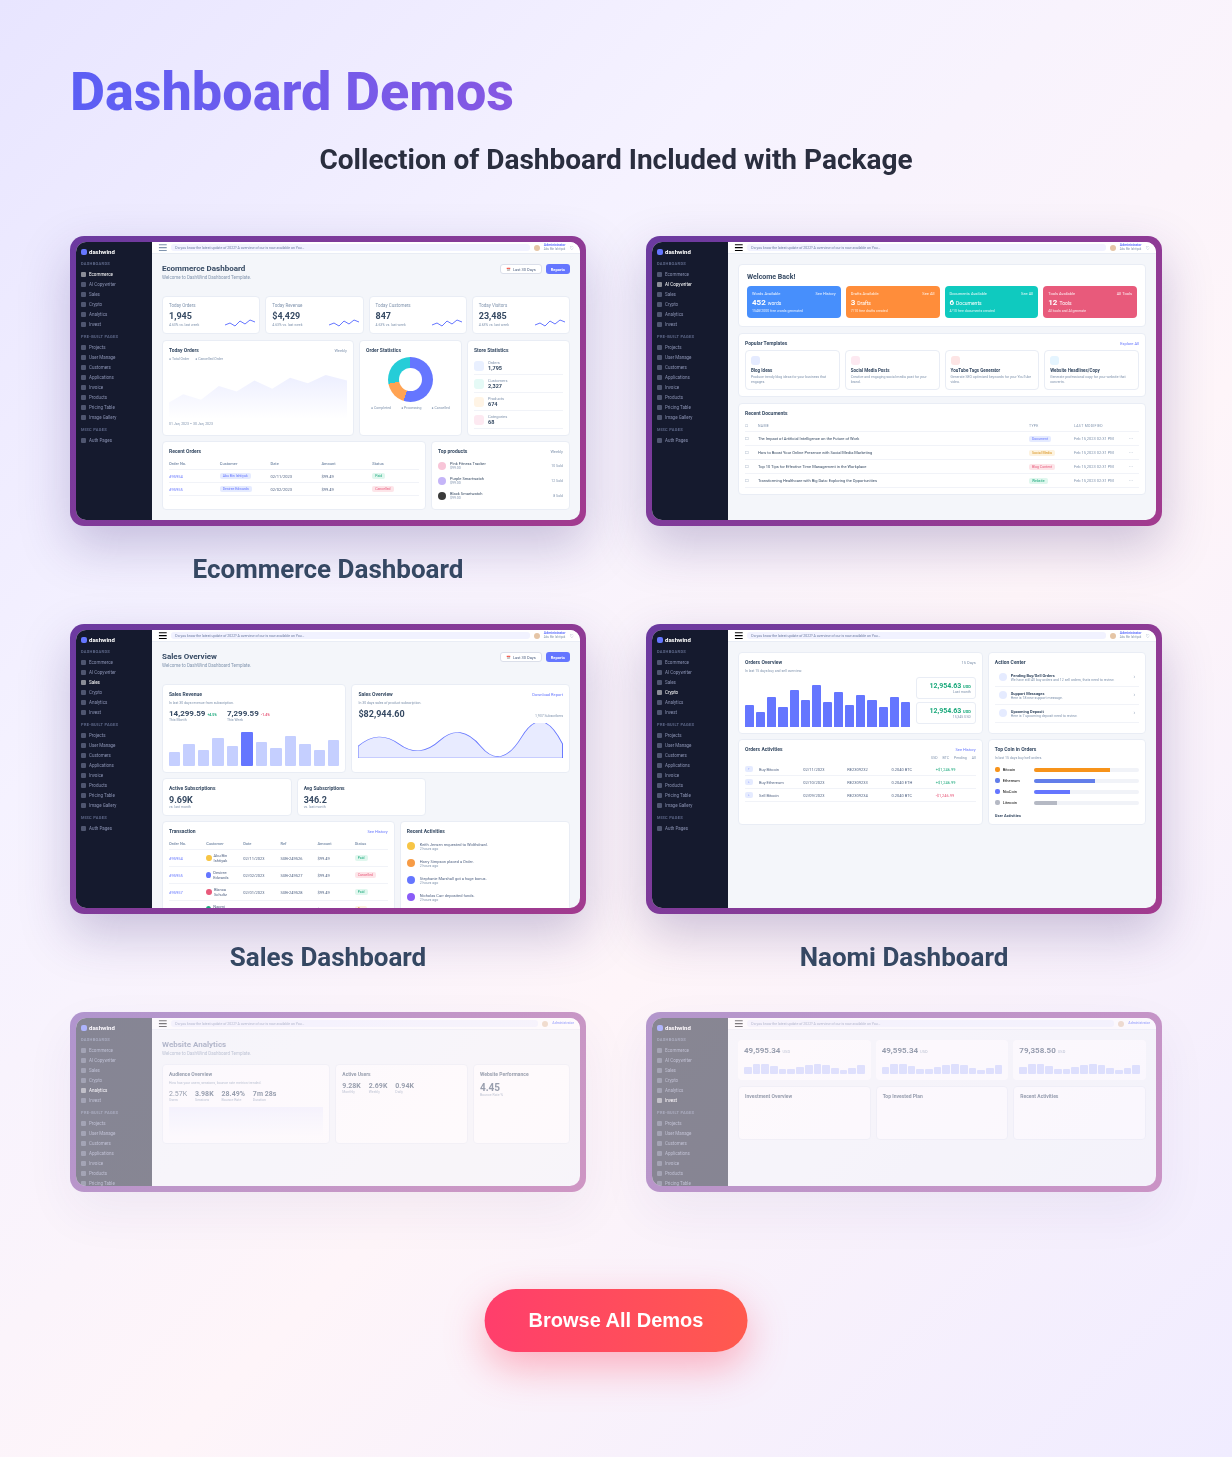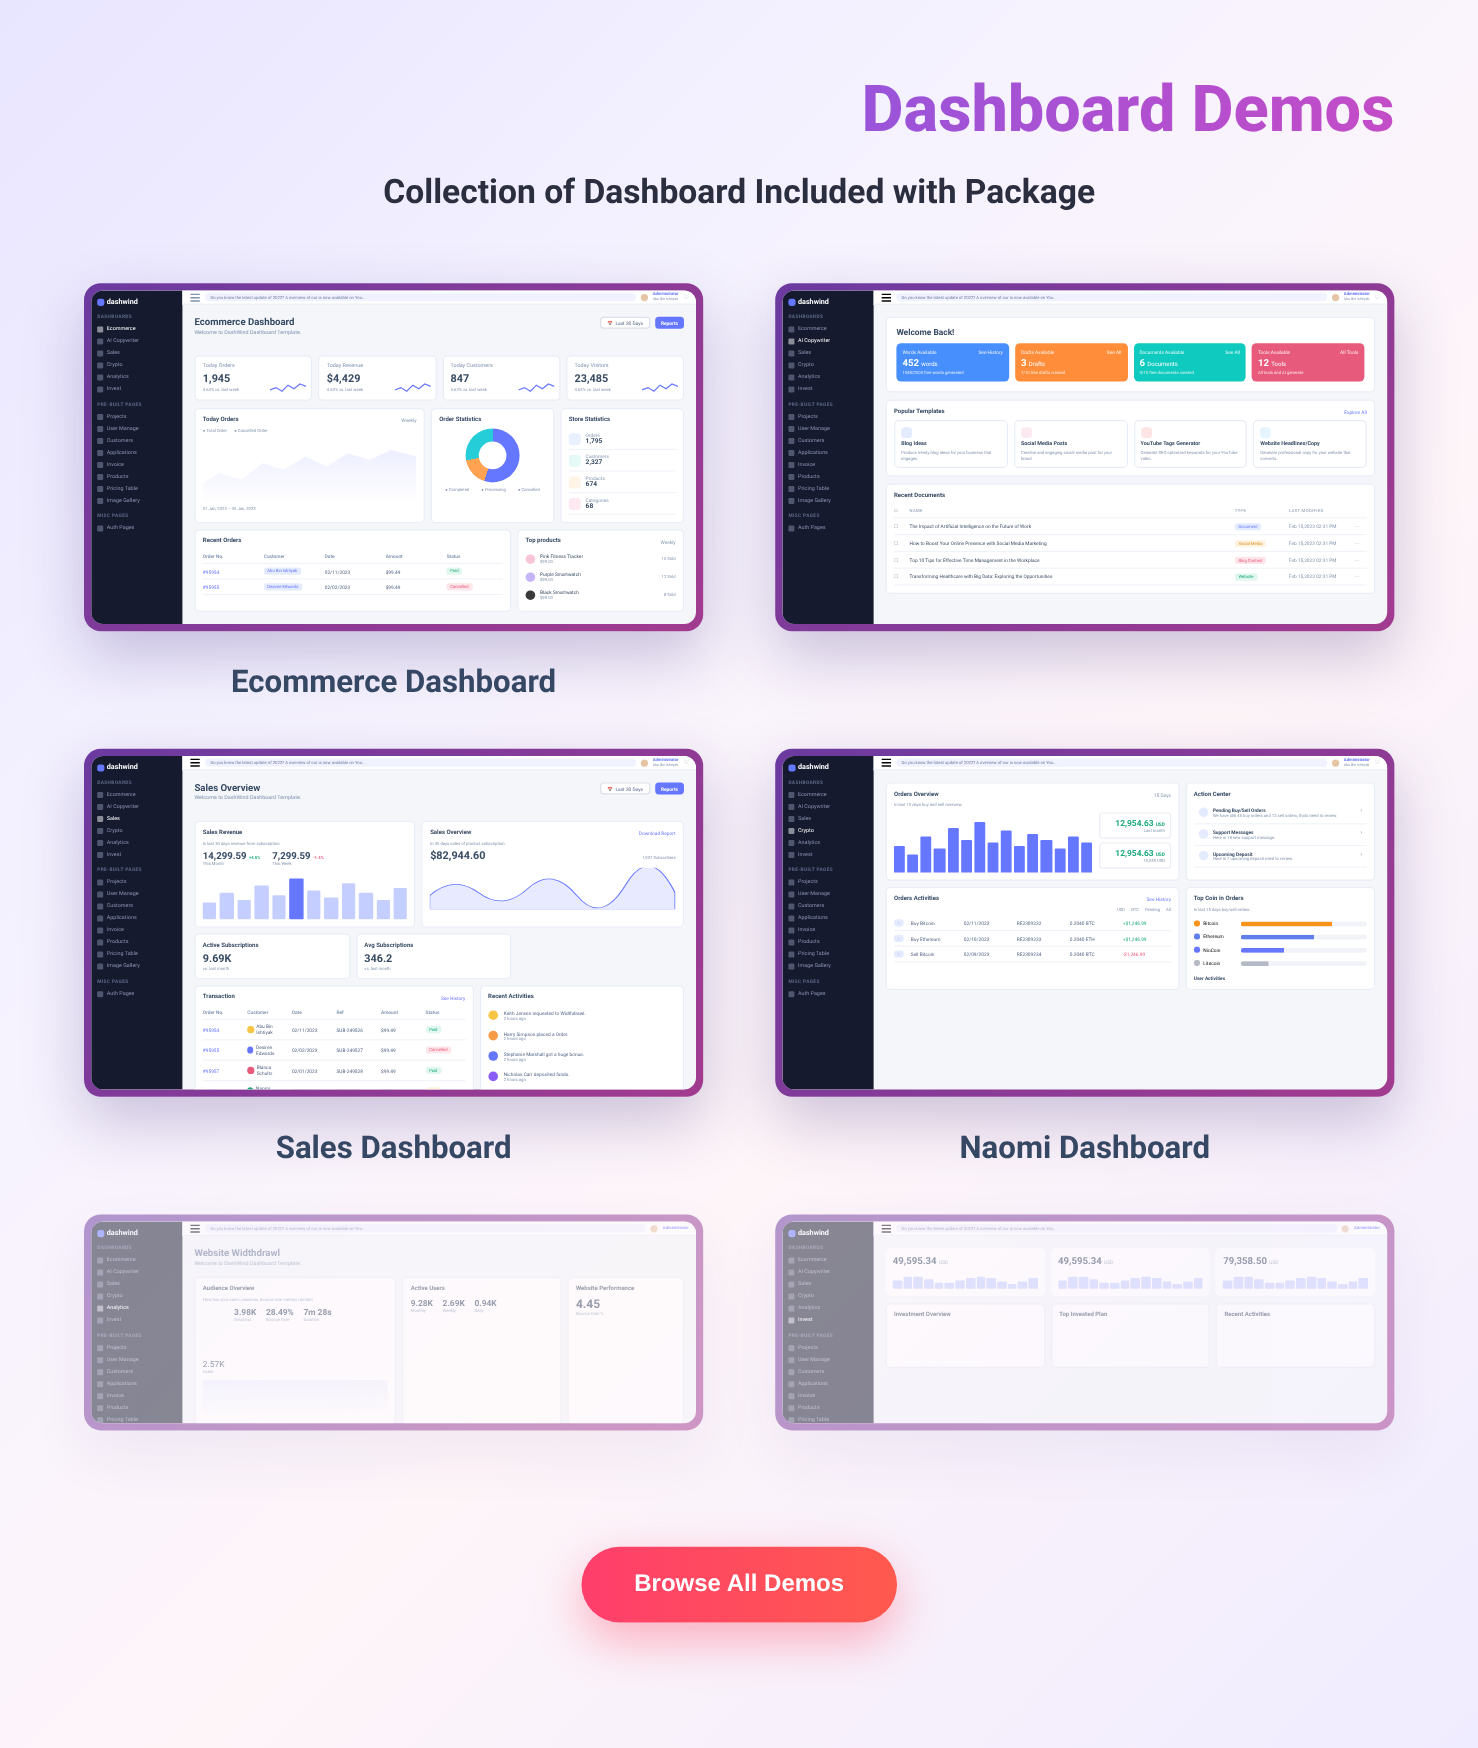--- a/index.html
+++ b/index.html
@@ -7,21 +7,21 @@
   font-family: -apple-system, BlinkMacSystemFont, 'Segoe UI', Roboto, sans-serif;
   background: linear-gradient(135deg, #e8e5ff 0%, #f5f2ff 30%, #fef5f9 60%, #f0ecff 100%);
   min-height: 1457px;
   width: 1232px;
   padding: 60px 70px 80px;
   position: relative;
 }
 .hero-title {
   font-size: 54px;
   font-weight: 800;
-  text-align: right;
+  text-align: left;
   background: linear-gradient(90deg, #5b5ff5 0%, #c44cc7 100%);
   -webkit-background-clip: text;
   background-clip: text;
   -webkit-text-fill-color: transparent;
   margin-bottom: 20px;
 }
 .hero-subtitle {
   font-size: 28px;
   font-weight: 700;
   text-align: center;
@@ -1200,29 +1200,29 @@
       <div class="main">
         <div class="topbar">
               <span>≡</span>
               <div class="notice">Do you know the latest update of 2022? A overview of our is now available on You...</div>
               <div class="ava"></div>
               <div style="line-height:1;">
                 <div class="user-t">Administrator</div>
               </div>
             </div>
         <div class="content faded-content">
-          <div class="pg-title">Website Widthdrawl</div>
+          <div class="pg-title">Website Analytics</div>
           <div class="pg-sub">Welcome to DashWind Dashboard Template.</div>
           <div class="row2" style="margin-top:6px;">
             <div class="panel" style="flex:1.3;">
                   <div class="panel-title">Audience Overview</div>
                   <div style="font-size:3.5px;color:#8094ae;">How has your users, sessions, bounce rate metrics trended.</div>
               <div style="display:flex;gap:8px;margin-top:5px;" id="an-p1">
                     <div>
-                      <div style="font-size:7px;font-weight:400;color:#364a63;margin-top:43px;">2.57K</div>
+                      <div style="font-size:7px;font-weight:400;color:#364a63;">2.57K</div>
                       <div style="font-size:3.5px;color:#8094ae;">Users</div>
                     </div>
                     <div>
                       <div style="font-size:7px;font-weight:700;color:#364a63;">3.98K</div>
                       <div style="font-size:3.5px;color:#8094ae;">Sessions</div>
                     </div>
                     <div>
                       <div style="font-size:7px;font-weight:700;color:#364a63;">28.49%</div>
                       <div style="font-size:3.5px;color:#8094ae;">Bounce Rate</div>
                     </div>

